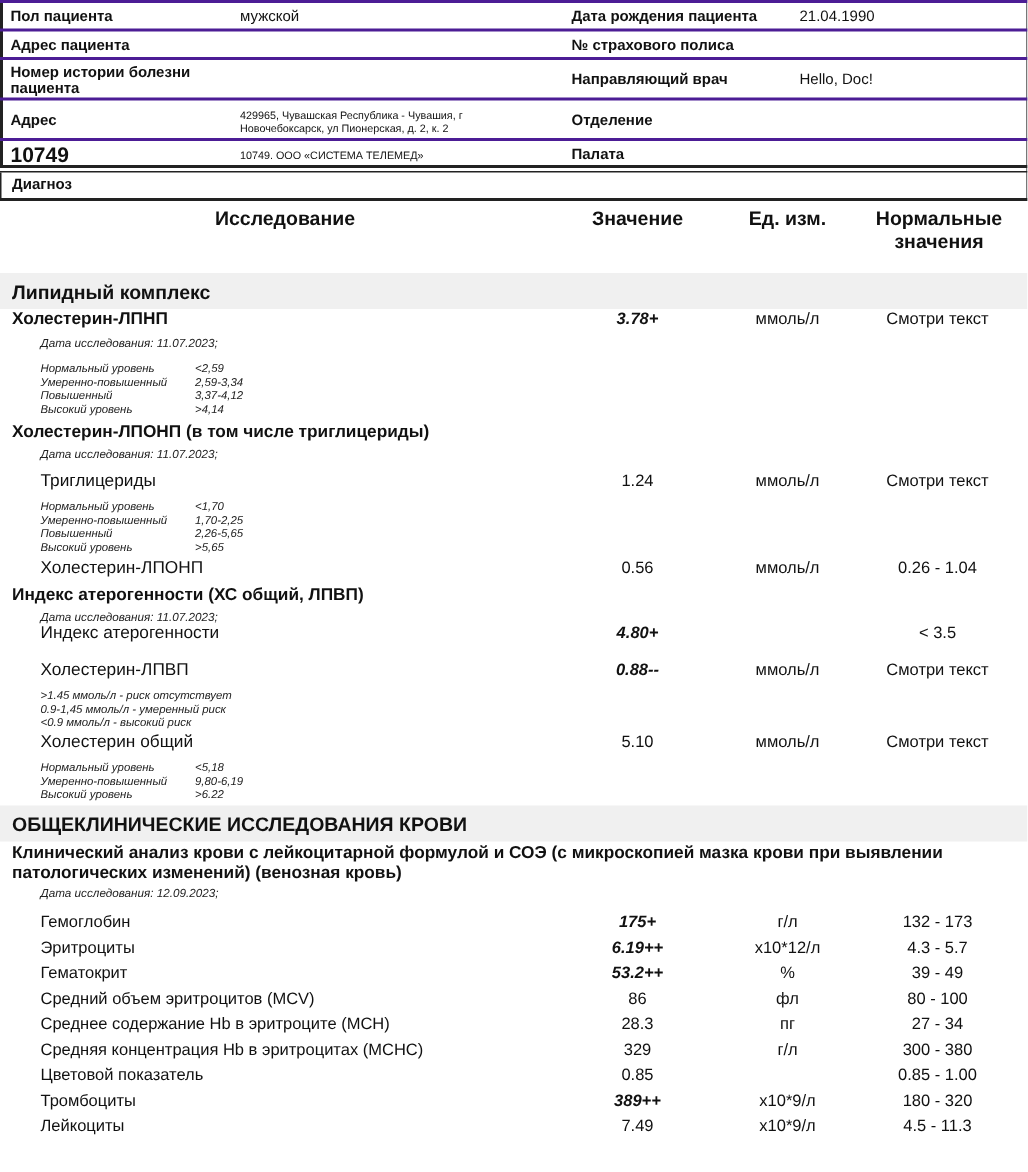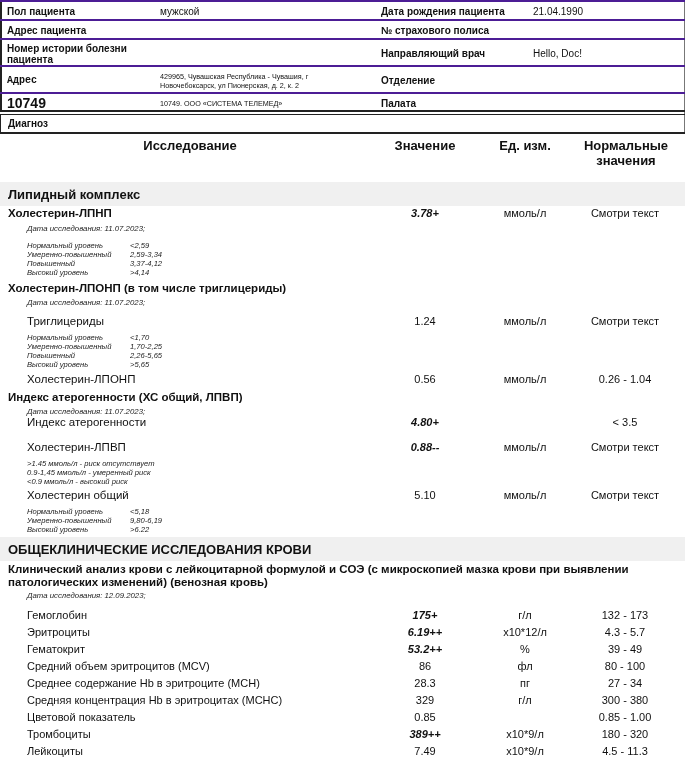--- a/index.html
+++ b/index.html
@@ -56,21 +56,21 @@
     <div class="c lbl" style="left:381px;height:19px;">№ страхового полиса</div>
   </div>
 
   <div class="hrow" style="top:38px;height:27px;">
     <div class="c lbl" style="left:381px;height:27px;">Направляющий врач</div>
     <div class="c lbl" style="left:7px;height:27px;width:140px;">Номер истории болезни пациента</div>
     <div class="c val" style="left:533px;height:27px;">Hello, Doc!</div>
   </div>
 
   <div class="hrow" style="top:65px;height:27px;">
-    <div class="c lbl" style="left:7px;height:27px;font-family:Liberation Mono, monospace;">Адрес</div>
+    <div class="c lbl" style="left:7px;height:27px;">Адрес</div>
     <div class="c small" style="left:160px;height:27px;width:200px;">429965, Чувашская Республика - Чувашия, г Новочебоксарск, ул Пионерская, д. 2, к. 2</div>
     <div class="c lbl" style="left:381px;height:27px;">Отделение</div>
   </div>
 
   <div class="hrow" style="top:92px;height:18px;">
     <div class="c big" style="left:7px;height:18px;">10749</div>
     <div class="c small" style="left:160px;height:18px;">10749. ООО «СИСТЕМА ТЕЛЕМЕД»</div>
     <div class="c lbl" style="left:381px;height:18px;">Палата</div>
   </div>
   <div class="dbl" style="top:110px;"></div>

